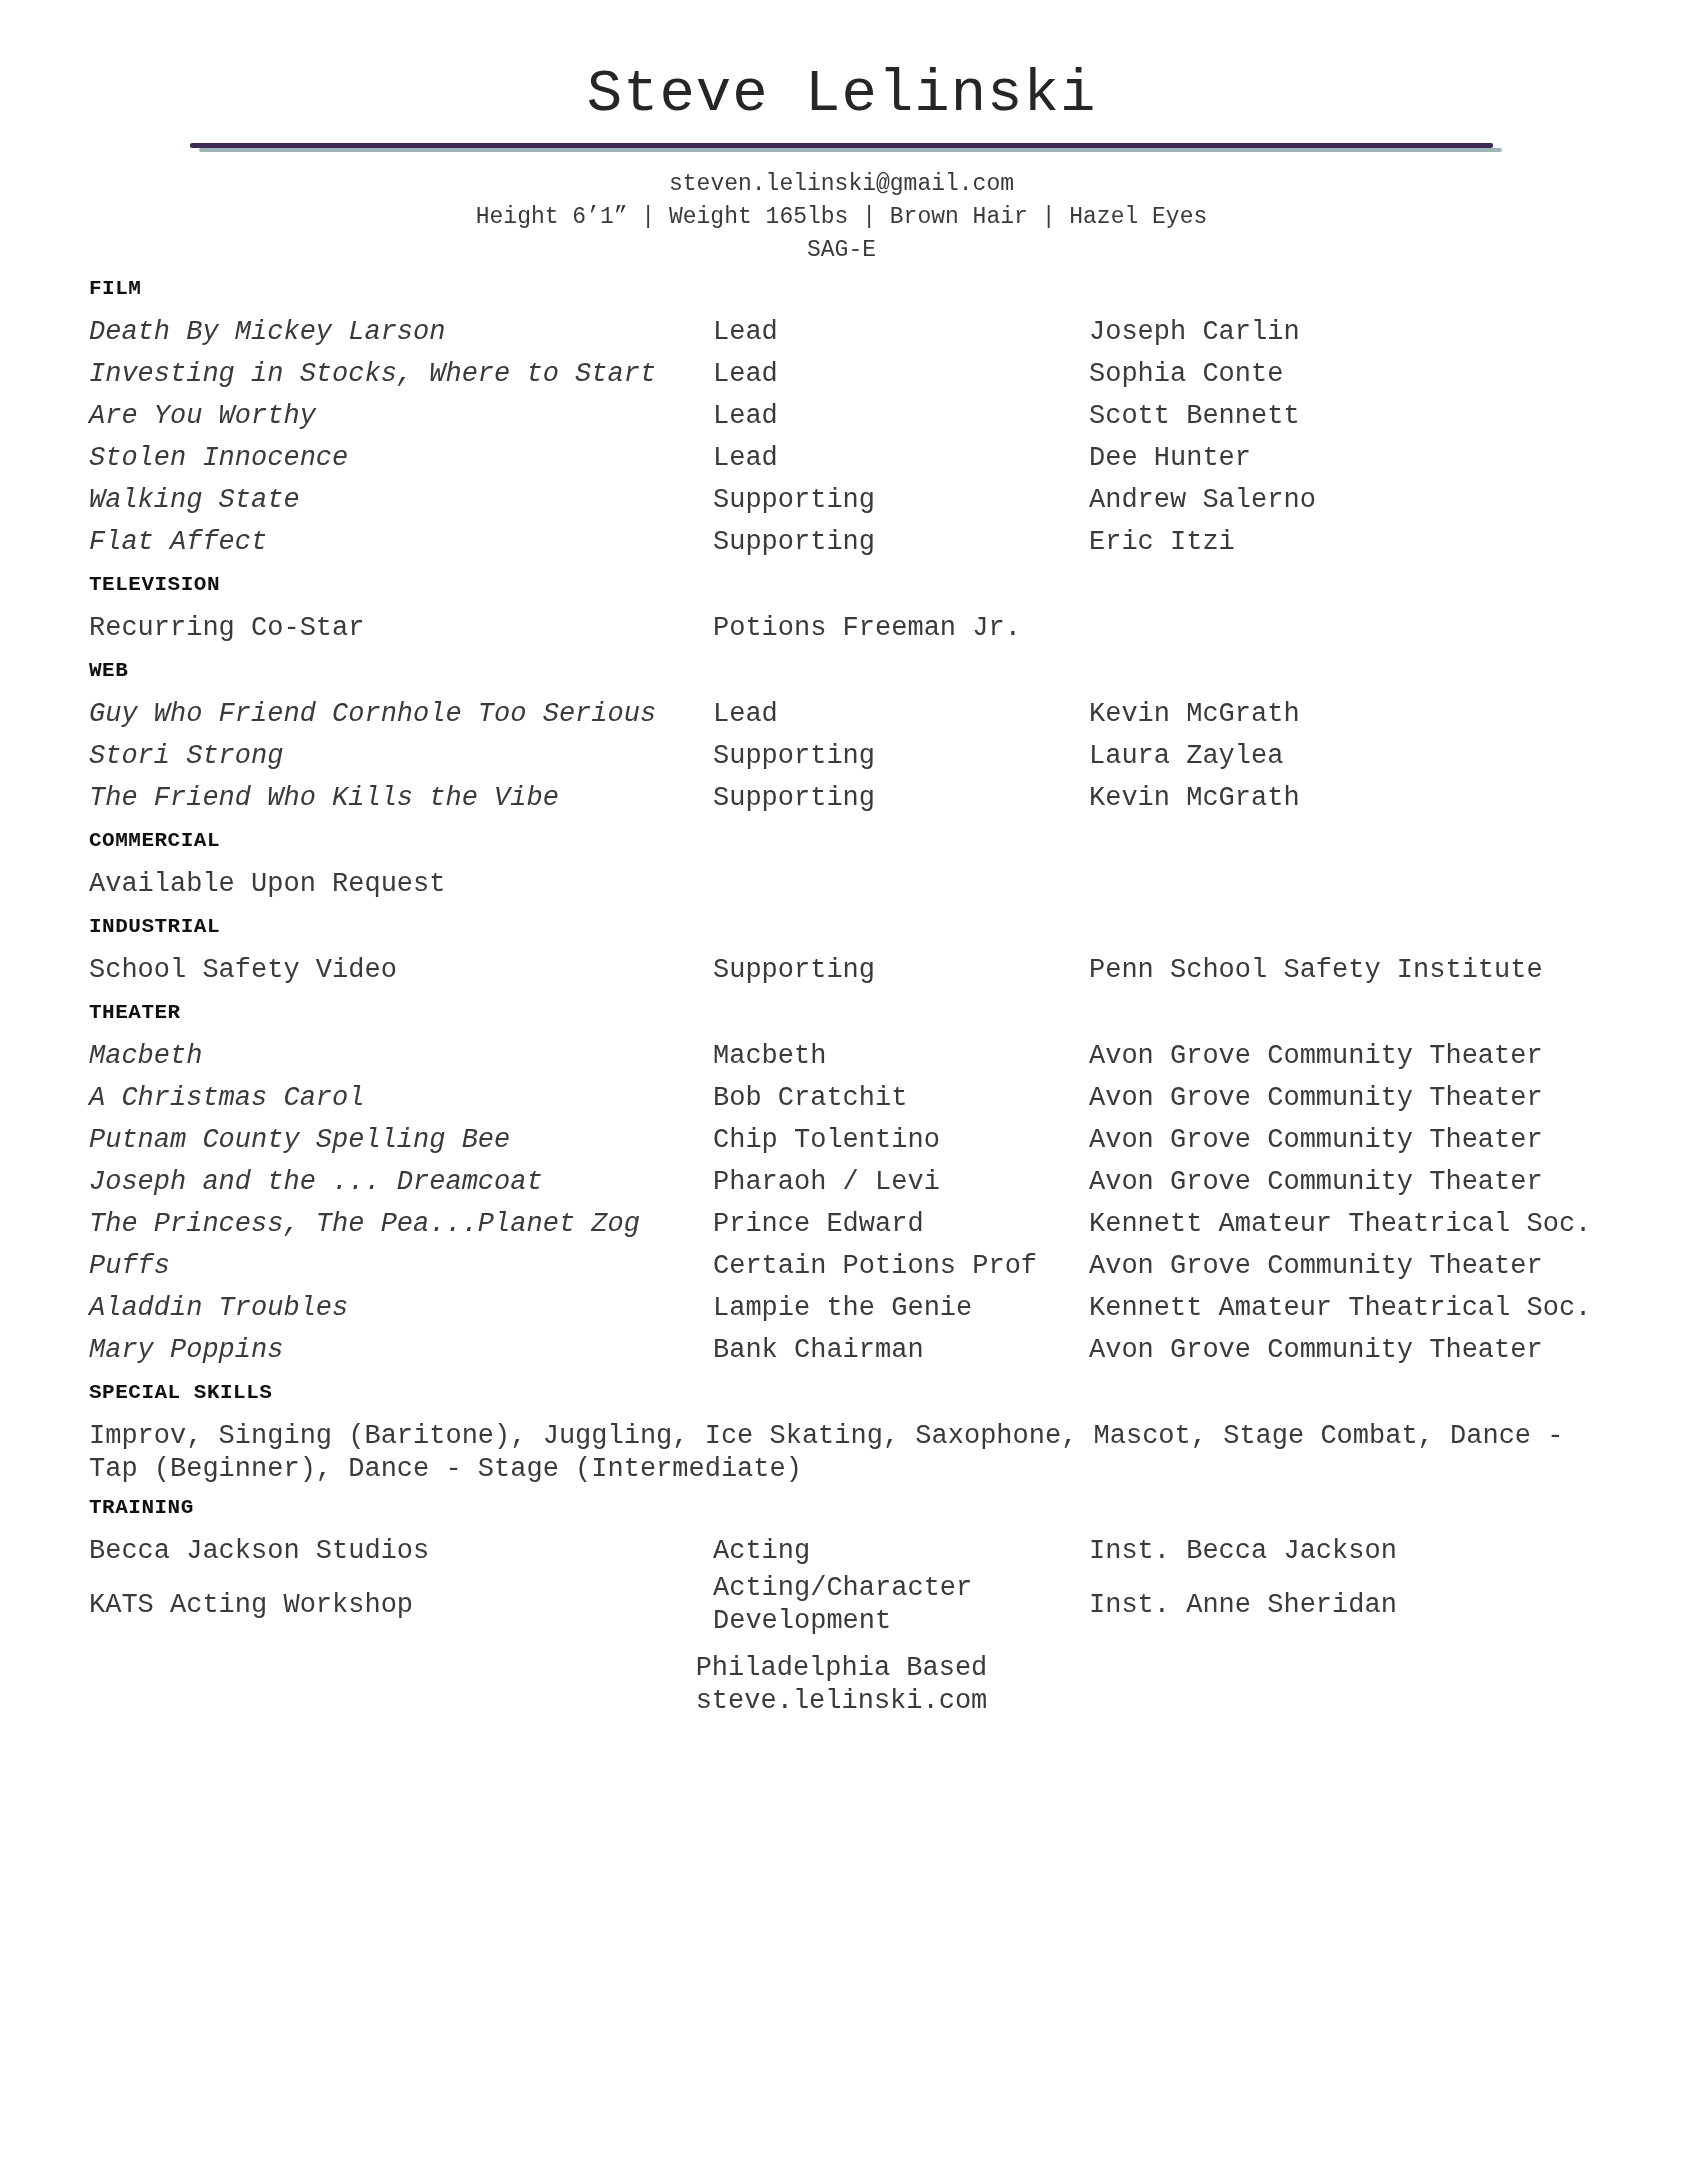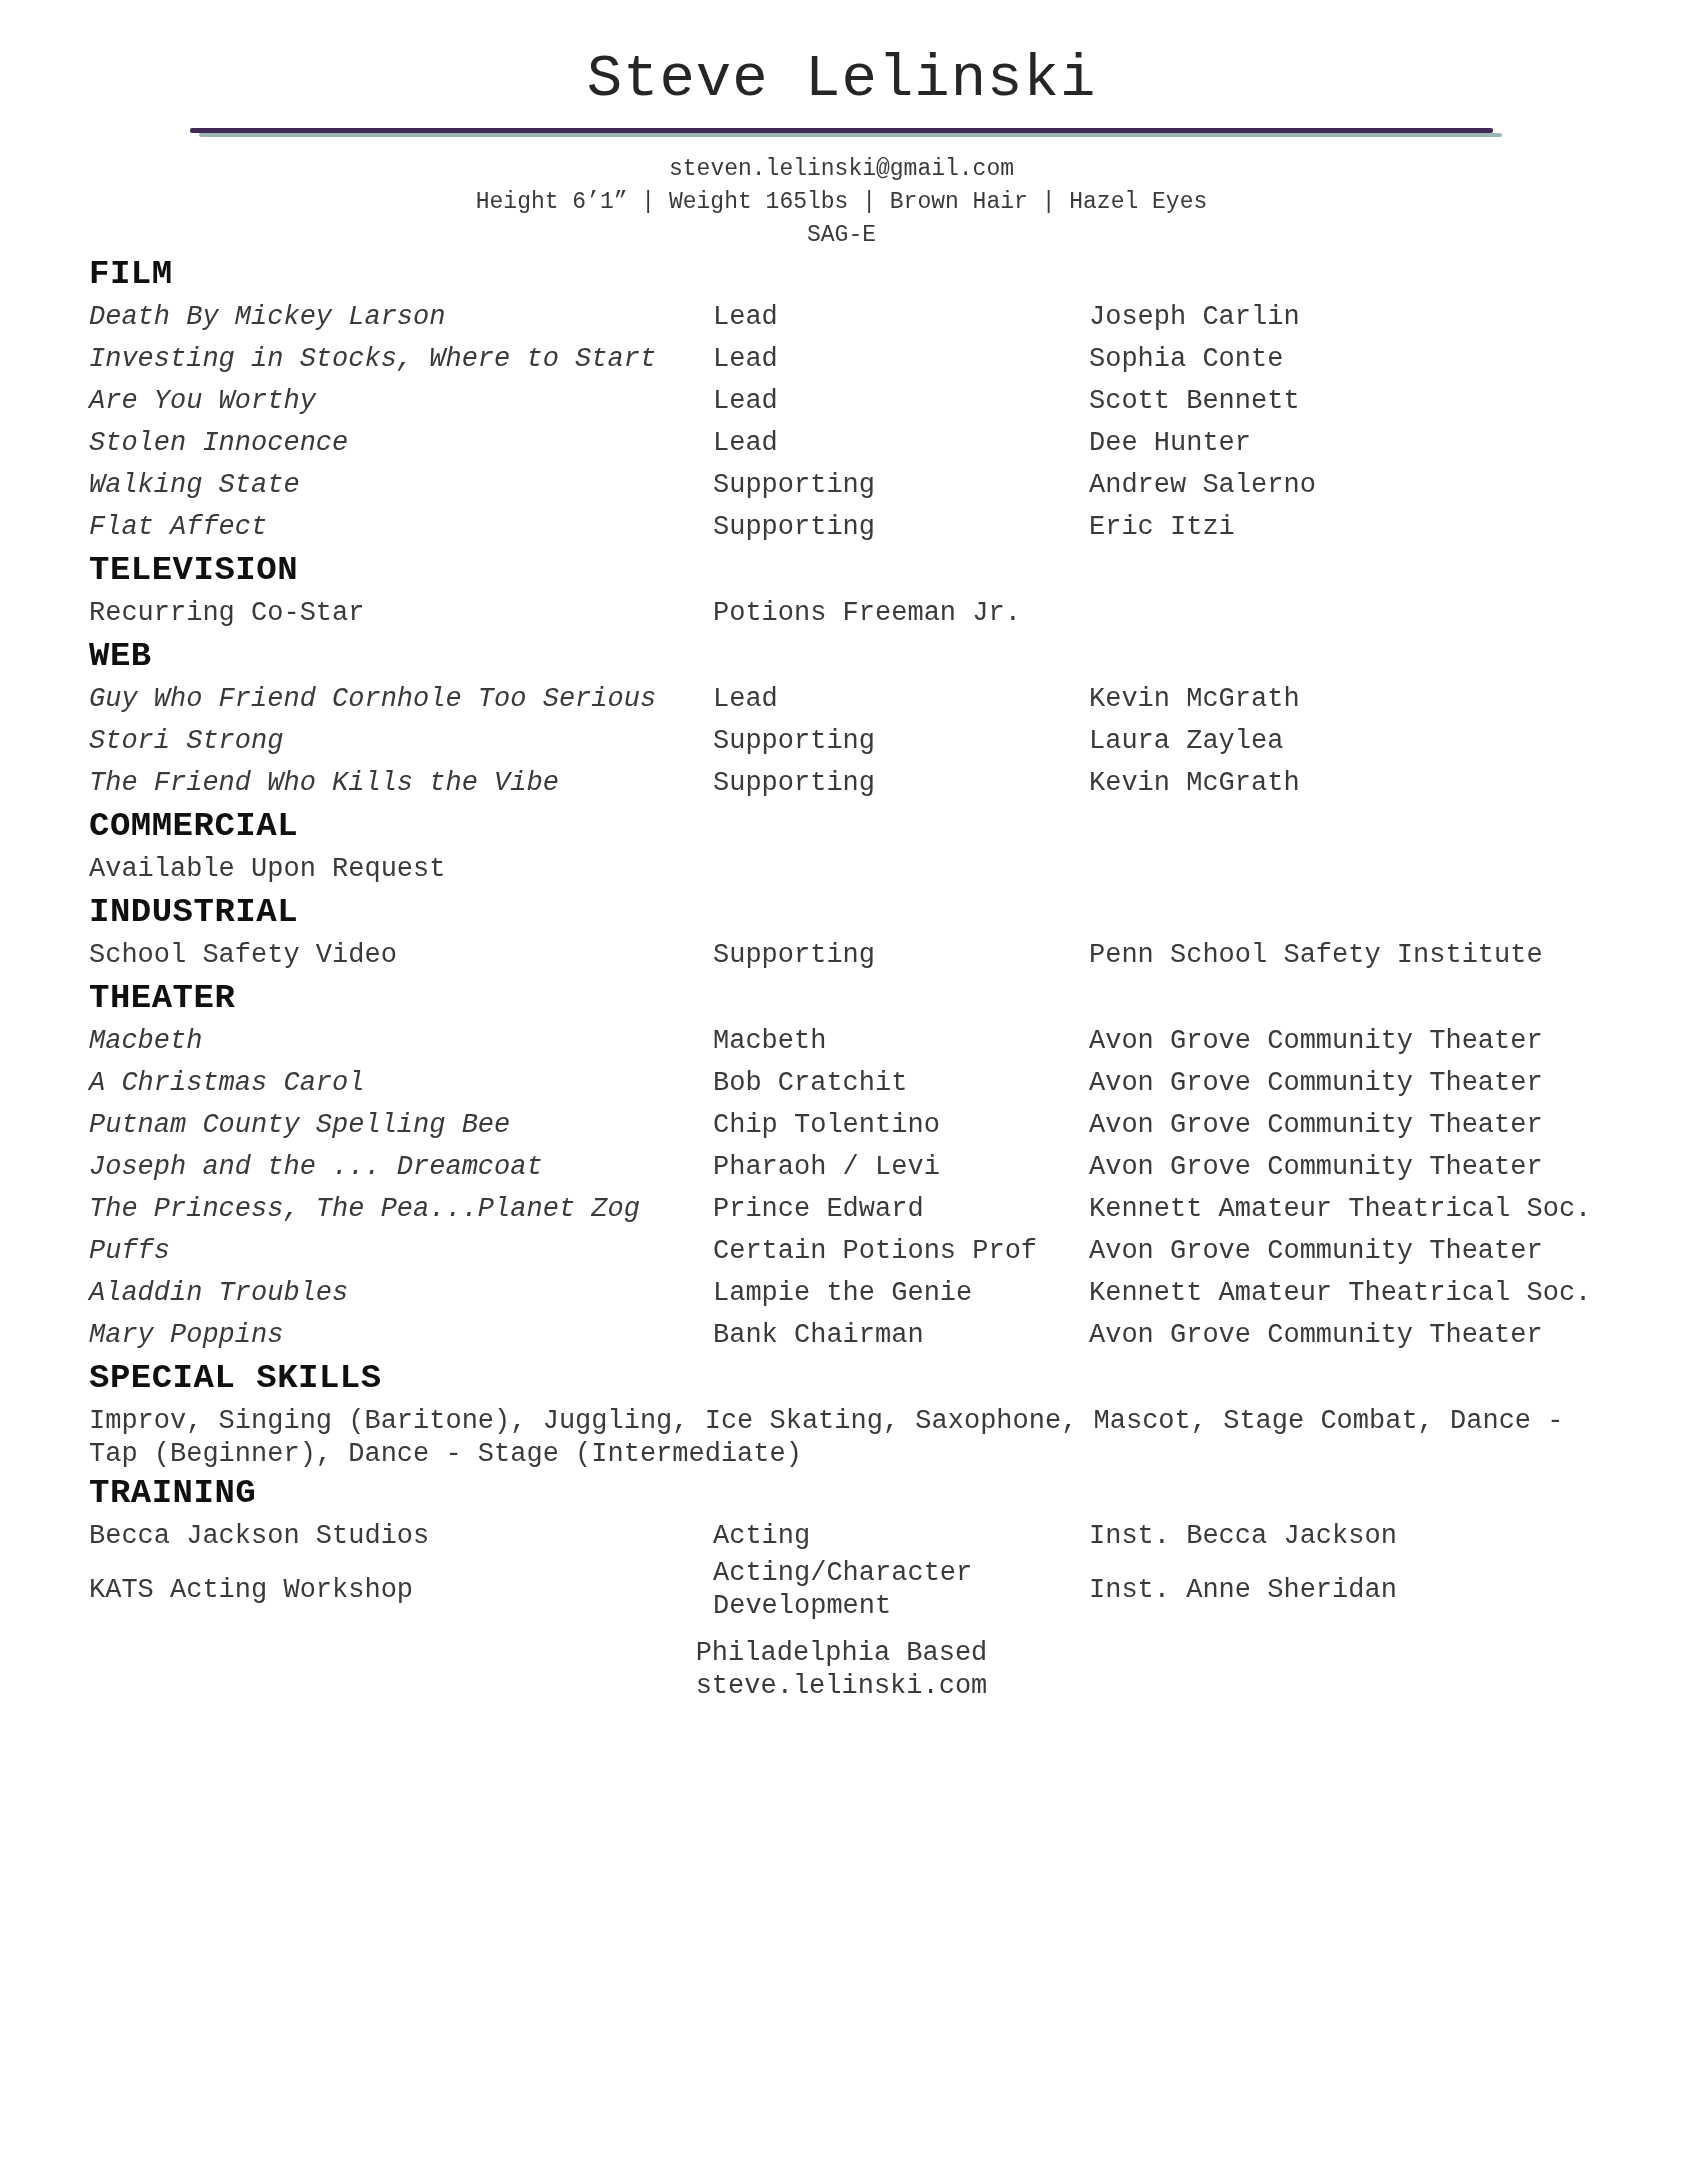--- a/index.html
+++ b/index.html
@@ -10,40 +10,40 @@
   }
   html,body{margin:0;padding:0;}
   body{
     width:1683px;height:2178px;background:#ffffff;
     font-family:"Liberation Mono","DejaVu Sans Mono",monospace;
     color:var(--ink);font-size:27px;
     -webkit-font-smoothing:antialiased;
   }
   .page{padding:0 89px;box-sizing:border-box;}
   h1.title{
-    margin:0;padding-top:49px;text-align:center;
+    margin:0;padding-top:64px;text-align:center;
     font-size:59px;line-height:61px;font-weight:400;color:#262626;
     letter-spacing:1px;
   }
   .rule{
     position:relative;width:1303px;height:5px;
     background:var(--rule);margin:18px auto 0;
     border-radius:2px;
   }
   .rule::after{
     content:"";position:absolute;top:5px;left:9px;
     width:1303px;height:4px;background:var(--rule-shadow);
     opacity:.85;border-radius:2px;
   }
   .contact{
     text-align:center;margin-top:20px;line-height:33px;
     font-size:23px;color:var(--ink);
   }
   h2.sec{
-    font-size:34px;font-weight:700;line-height:44px;margin:0;
+    font-size:21px;font-weight:700;line-height:44px;margin:0;
     color:var(--head-ink);letter-spacing:0.5px;
   }
   .row{
     display:grid;grid-template-columns:624px 376px 1fr;
     align-items:center;min-height:42px;
   }
   .row > div{line-height:33px;}
   .c1,.c3{white-space:nowrap;}
   .c2{padding-right:12px;}
   .it{font-style:italic;}

